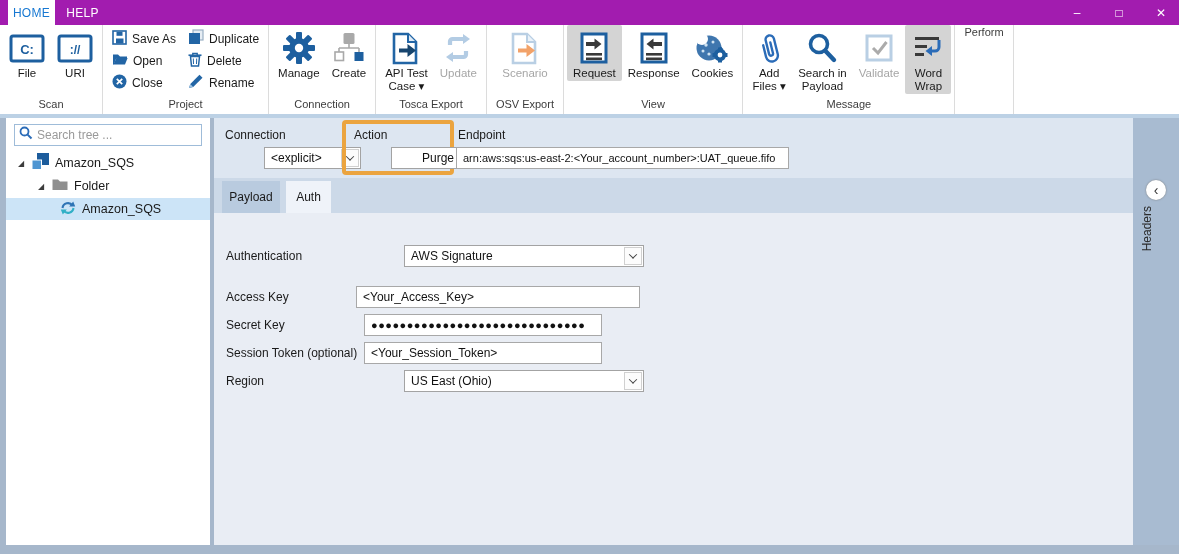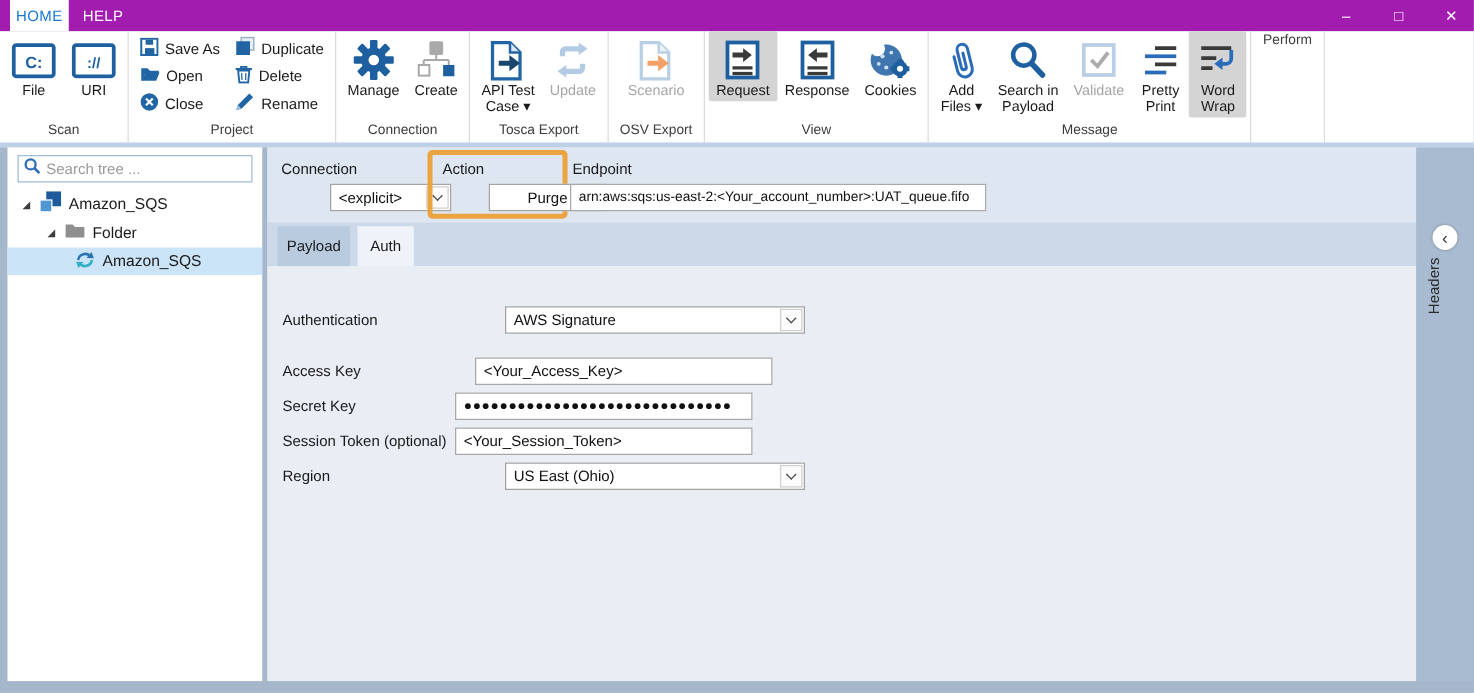--- a/index.html
+++ b/index.html
@@ -344,32 +344,20 @@
       </div>
       <div class="rbtn">
         <div class="ric">
           <svg width="28" height="28">
               <rect x="2" y="2" width="24" height="24" fill="#fff" stroke="#b9cfe4" stroke-width="3"></rect>
             <path d="M8 14 l5 5 8.5-11" fill="none" stroke="#ababab" stroke-width="3"></path>
             </svg>
         </div>
         <div class="rlabel disabled">Validate</div>
       </div>
-      <div class="rbtn">
-        <div class="ric">
-          <svg width="30" height="26">
-            <rect x="11" y="2" width="17" height="3" fill="#3a3a3a"></rect>
-            <rect x="3" y="8.5" width="25" height="3" fill="#2b6cb8"></rect>
-            <rect x="11" y="15" width="17" height="3" fill="#3a3a3a"></rect>
-            <rect x="3" y="21.5" width="17" height="3" fill="#2b6cb8"></rect>
-          </svg>
-        </div>
-        <div class="rlabel"><span>Pretty</span><br>
-          <span>Print</span></div>
-      </div>
       <div class="rbtn selected">
         <div class="ric">
           <svg width="30" height="26">
             <rect x="2" y="2" width="24" height="3" fill="#3a3a3a"></rect>
             <rect x="2" y="10" width="12" height="3" fill="#3a3a3a"></rect>
             <rect x="2" y="18" width="9" height="3" fill="#3a3a3a"></rect>
             <path d="M26 5 v7 a4 4 0 0 1 -4 4 h-4" fill="none" stroke="#2b6cb8" stroke-width="3"></path>
             <polygon points="19,11 19,21 12.5,16" fill="#2b6cb8"></polygon>
           </svg>
         </div>
@@ -468,21 +456,21 @@
   <div id="mcontent">
     <div class="flabel" style="left:12px; top:36px;">Authentication</div>
     <div class="combo" style="left:150px; top:32px; width:240px;">
       <div class="val">AWS Signature</div>
       <div class="arrowbtn">
           <div class="caret"></div>
         </div>
     </div>
 
     <div class="flabel" style="left:12px; top:77px;">Access Key</div>
-    <div class="tinput" style="left:166px; top:73px; width:238px;">&lt;Your_Access_Key&gt;</div>
+    <div class="tinput" style="left:142px; top:73px; width:284px;">&lt;Your_Access_Key&gt;</div>
 
     <div class="flabel" style="left:12px; top:105px;">Secret Key</div>
     <div class="tinput secret" style="left:150px; top:101px; width:238px;">●●●●●●●●●●●●●●●●●●●●●●●●●●●●●●</div>
 
     <div class="flabel" style="left:12px; top:133px;">Session Token (optional)</div>
     <div class="tinput" style="left:150px; top:129px; width:238px;">&lt;Your_Session_Token&gt;</div>
 
     <div class="flabel" style="left:12px; top:161px;">Region</div>
     <div class="combo" style="left:150px; top:157px; width:240px;">
       <div class="val">US East (Ohio)</div>

